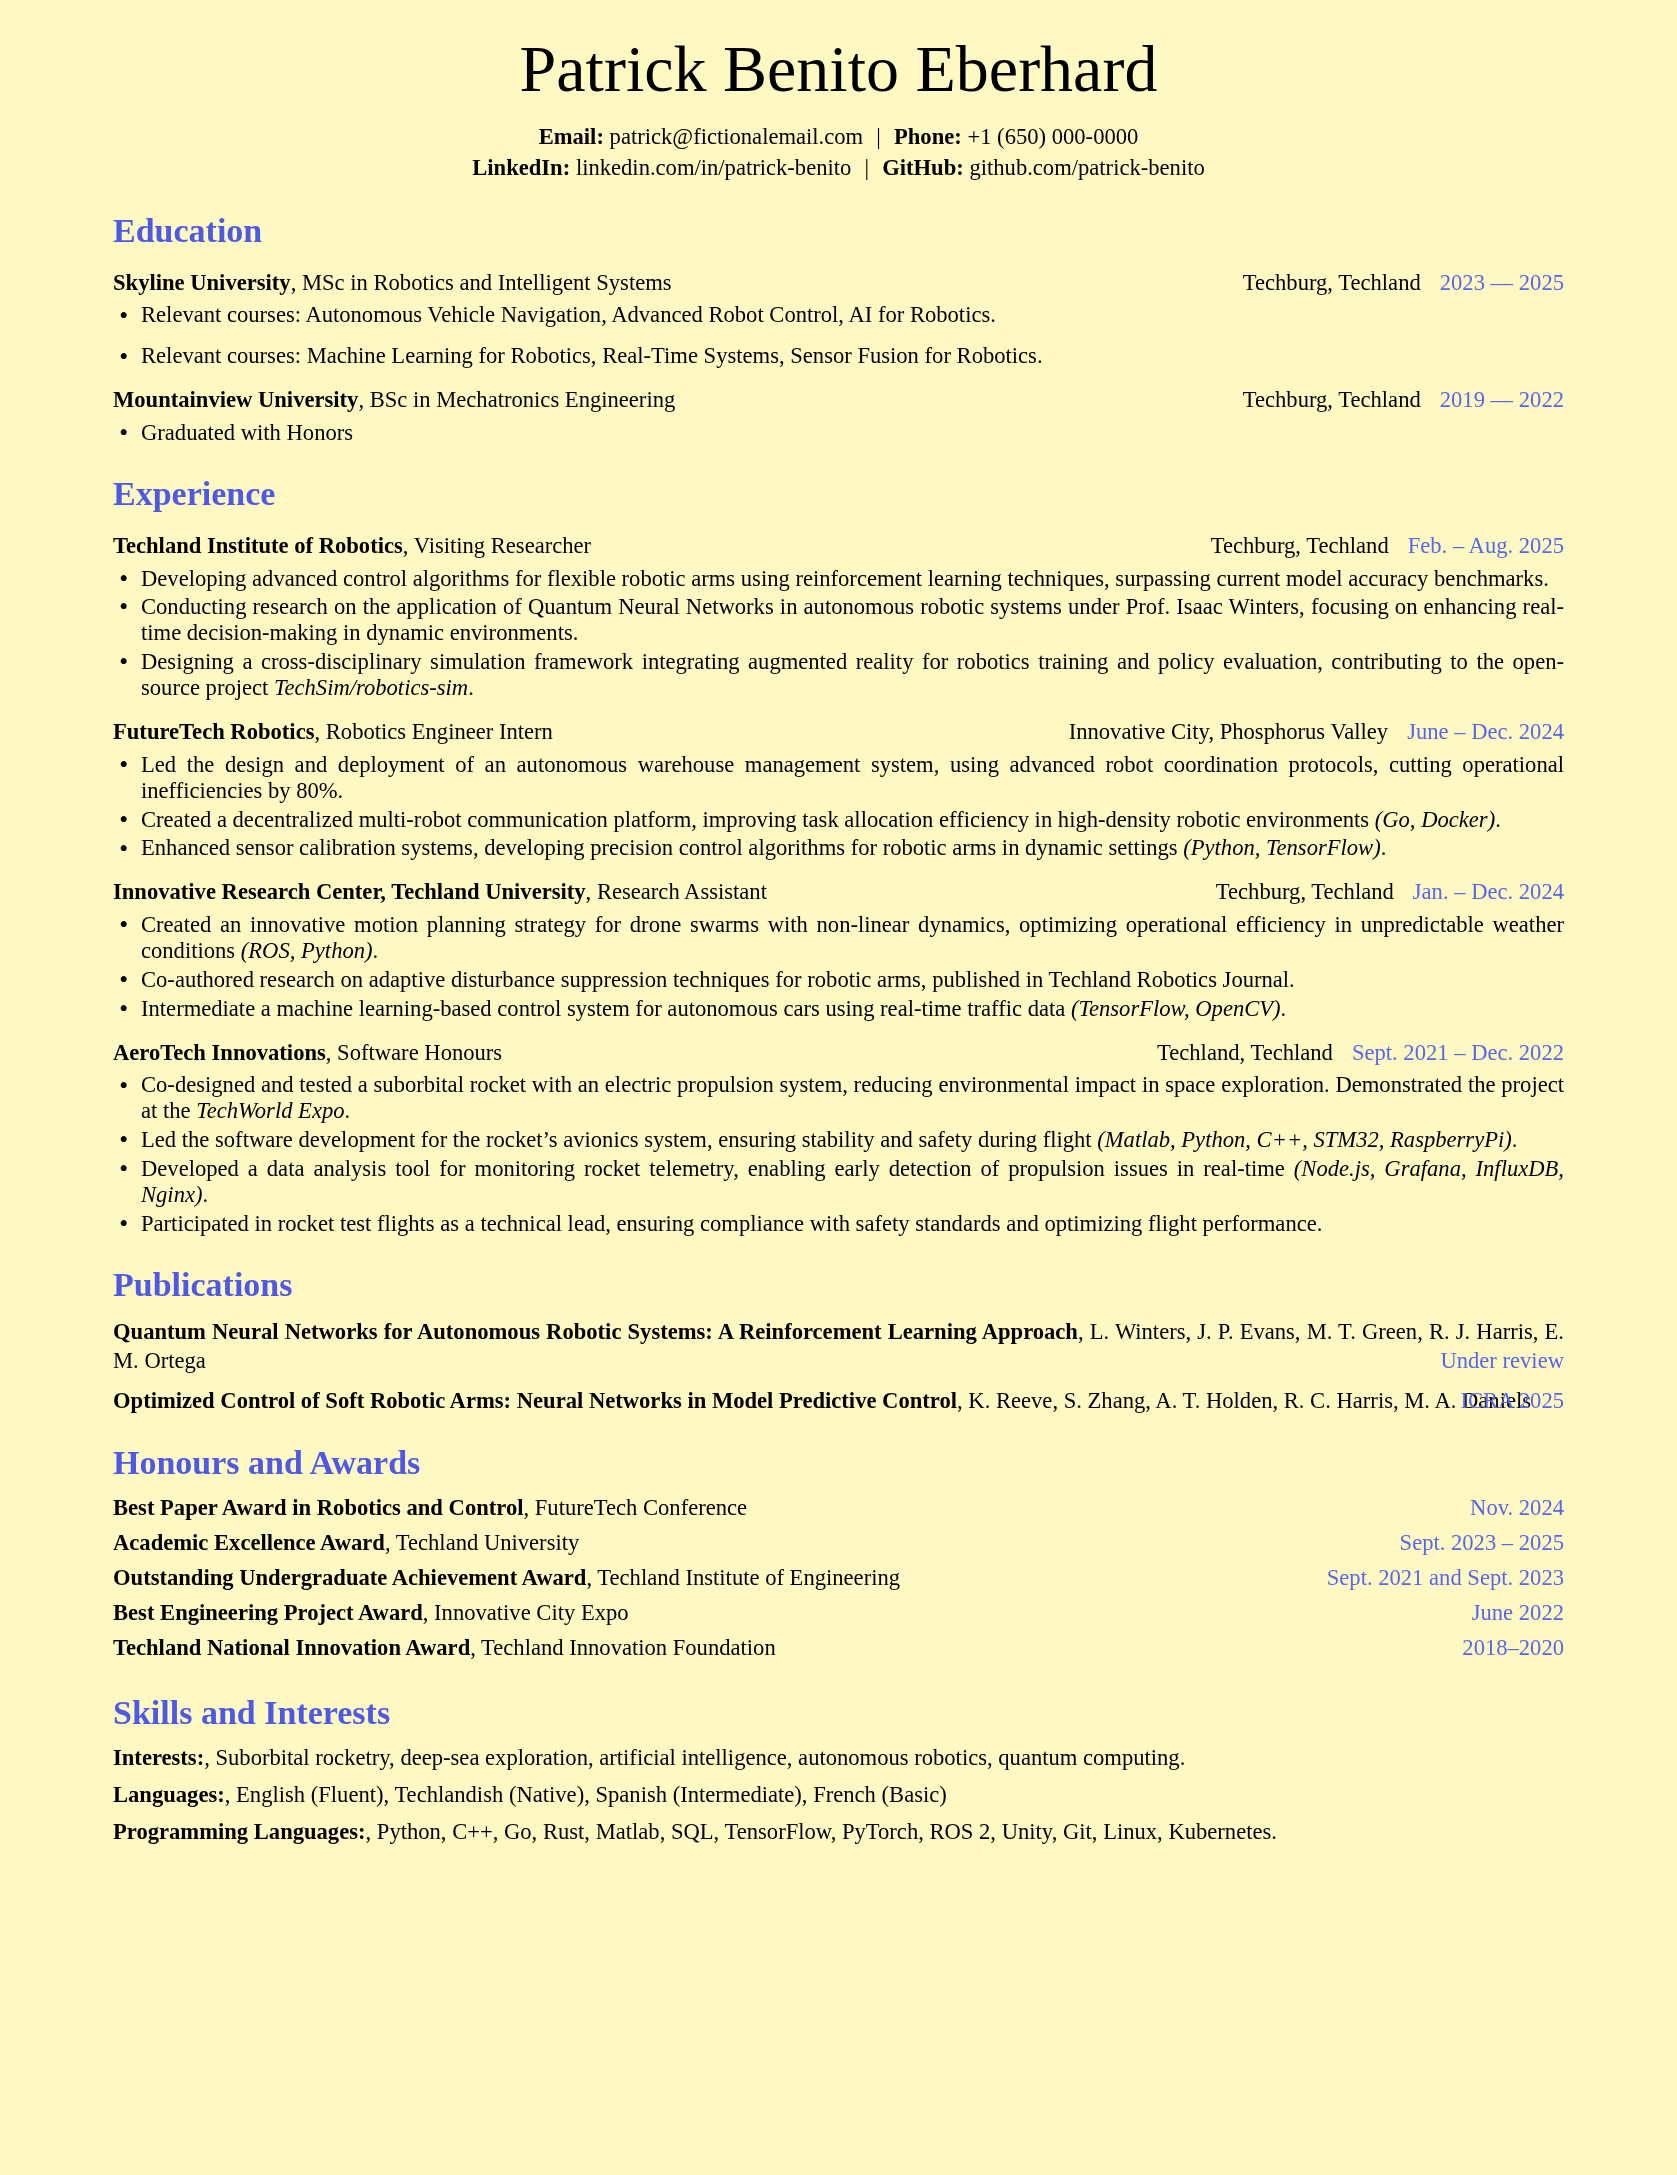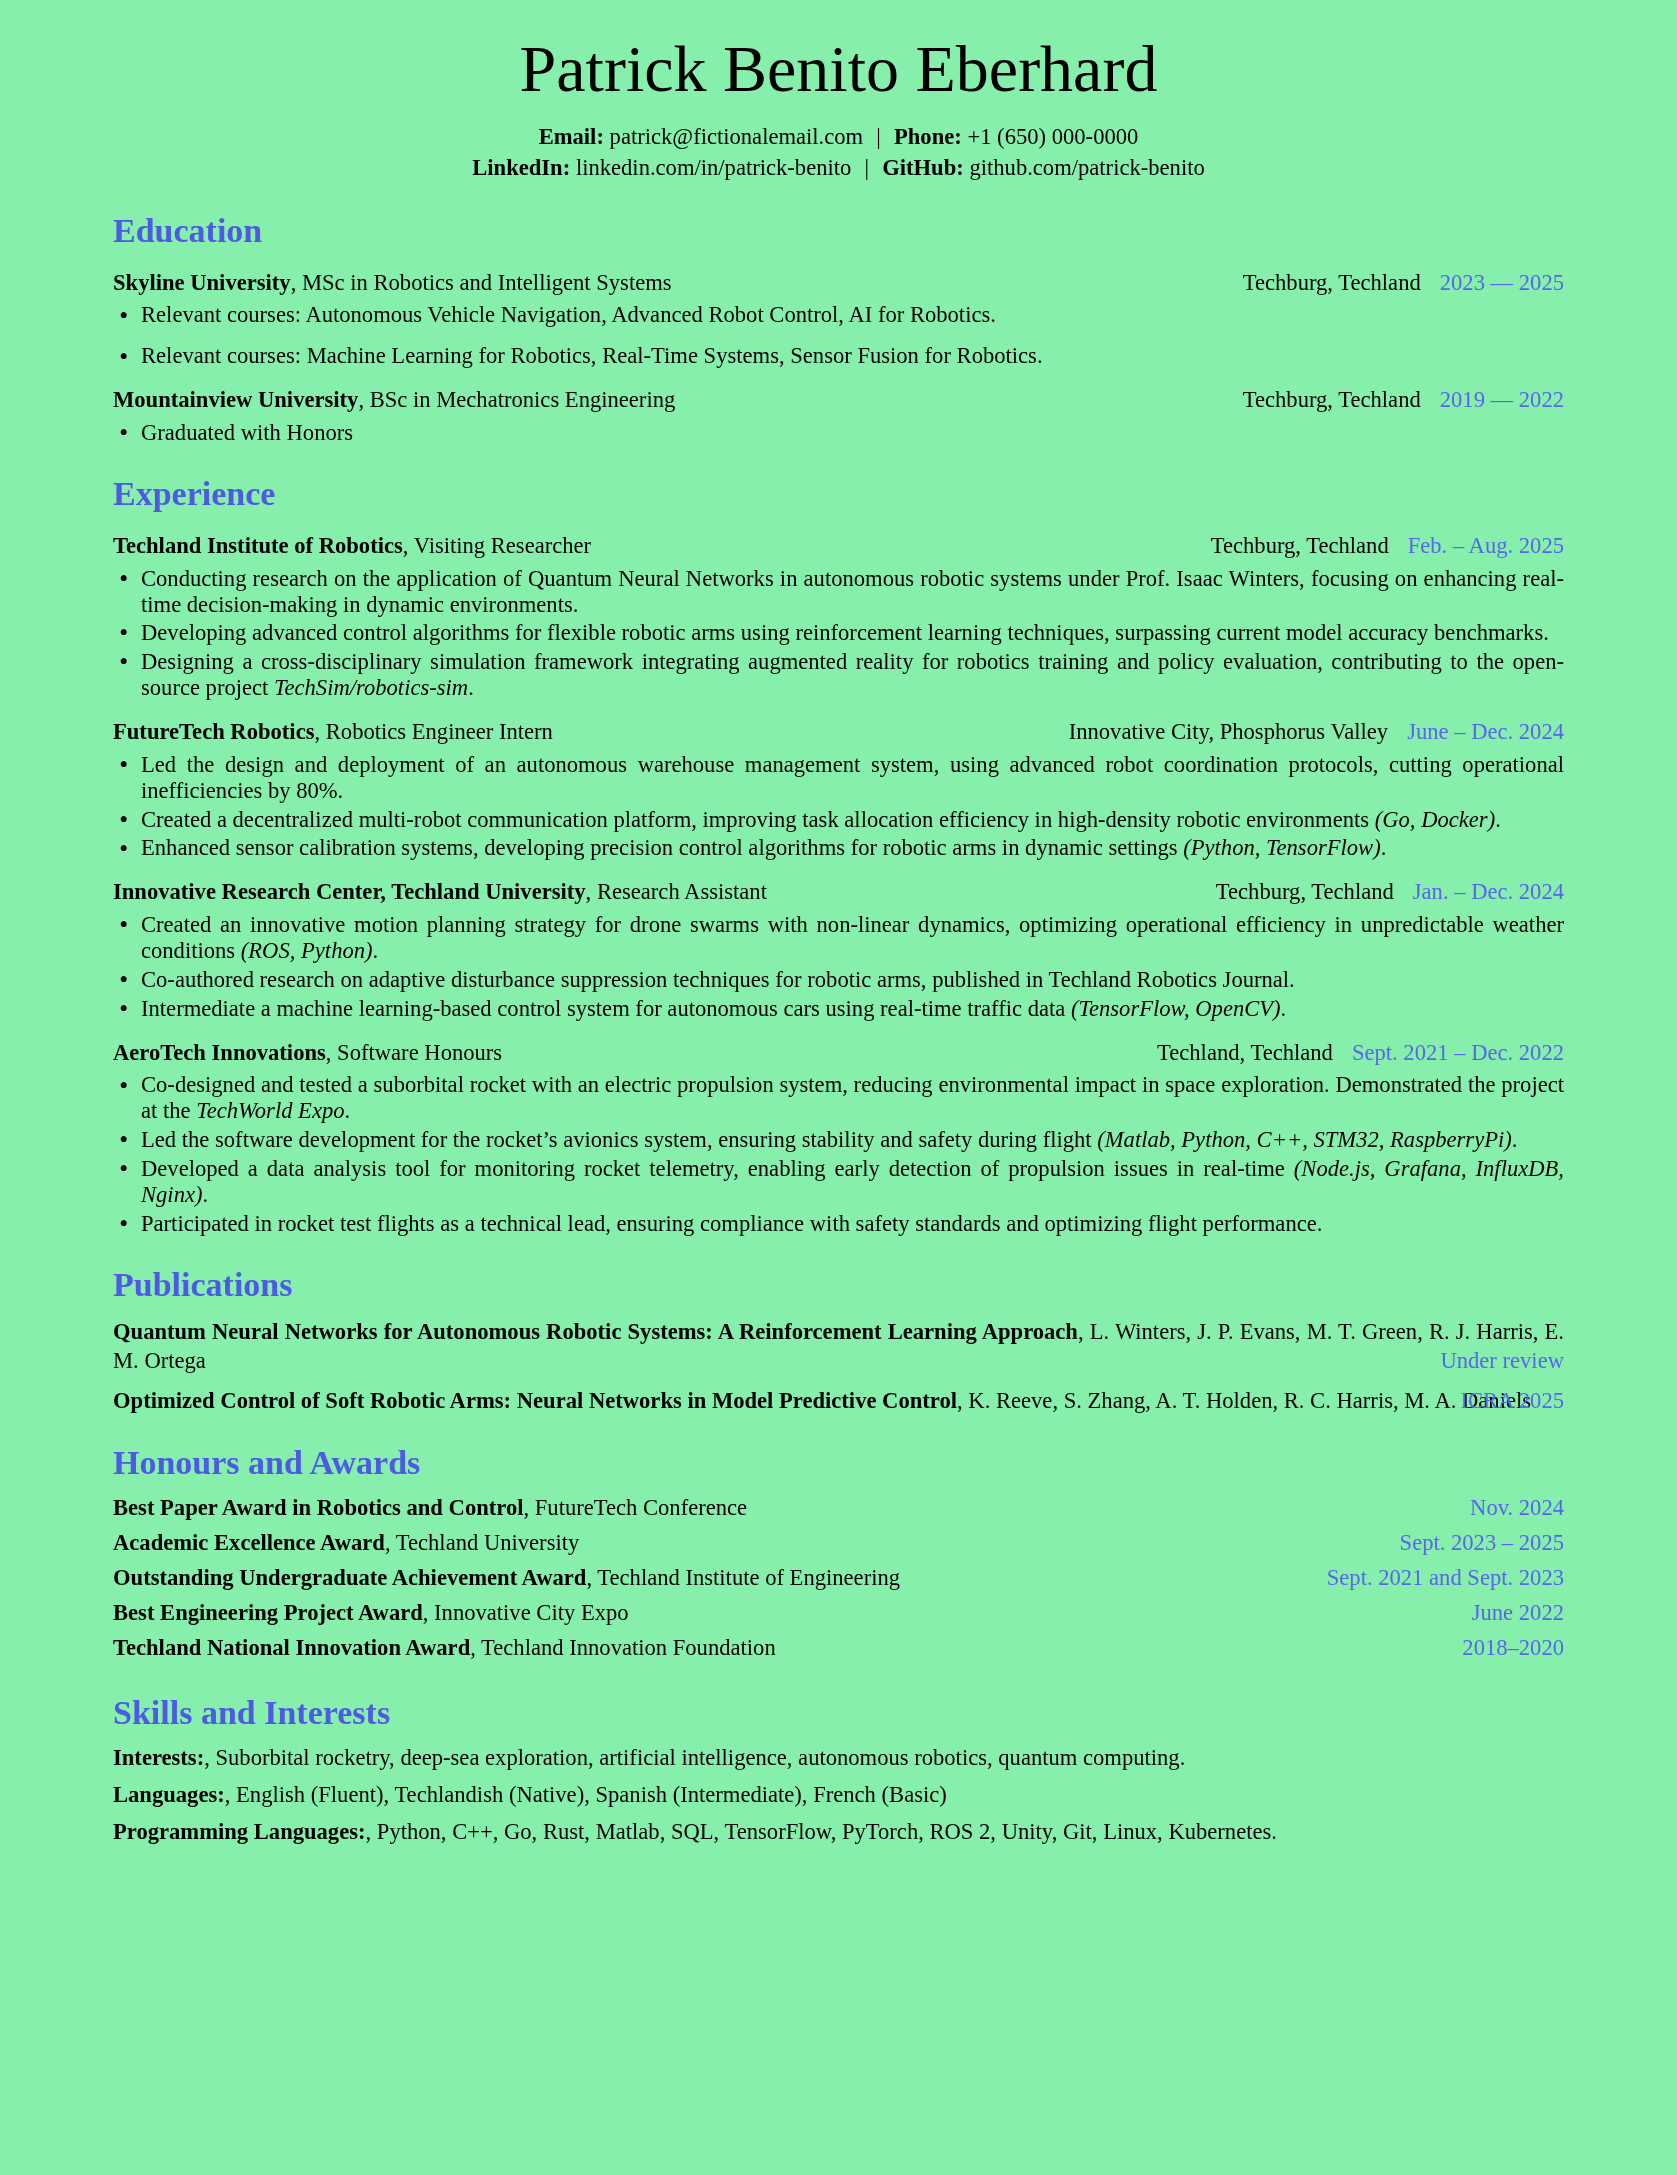--- a/index.html
+++ b/index.html
@@ -1,20 +1,20 @@
 <!DOCTYPE html>
 <html style="font-size:15px"><head>
 <meta charset="utf-8">
 <style>
   * { margin: 0; padding: 0; box-sizing: border-box; }
   html, body { background: #ffffff; }
   .page {
     width: 1677px;
     height: 2175px;
-    background: #86efac;
+    background: #fef9c3;
     color: #000000;
     font-family: "Liberation Serif", "DejaVu Serif", serif;
     font-size: 22.6px;
     padding: 32px 113px 0 113px;
     overflow: hidden;
     position: relative;
   }
   .name {
     text-align: center;
     font-size: 66px;
@@ -138,22 +138,22 @@
 
   <section>
     <h2 class="section-heading">Experience</h2>
 
     <div class="entry">
       <div class="entry-head">
         <div class="left"><b>Techland Institute of Robotics</b><span>, Visiting Researcher</span></div>
         <div class="right"><span class="loc">Techburg, Techland</span><span class="date">Feb. – Aug. 2025</span></div>
       </div>
       <ul class="bullets">
+        <li><span>Developing advanced control algorithms for flexible robotic arms using reinforcement learning techniques, surpassing current model accuracy benchmarks.</span></li>
         <li><span>Conducting research on the application of Quantum Neural Networks in autonomous robotic systems under Prof. Isaac Winters, focusing on enhancing real-time decision-making in dynamic environments.</span></li>
-        <li><span>Developing advanced control algorithms for flexible robotic arms using reinforcement learning techniques, surpassing current model accuracy benchmarks.</span></li>
         <li><span>Designing a cross-disciplinary simulation framework integrating augmented reality for robotics training and policy evaluation, contributing to the open-source project </span><em>TechSim/robotics-sim</em><span>.</span></li>
       </ul>
     </div>
 
     <div class="entry">
       <div class="entry-head">
         <div class="left"><b>FutureTech Robotics</b><span>, Robotics Engineer Intern</span></div>
         <div class="right"><span class="loc">Innovative City, Phosphorus Valley</span><span class="date">June – Dec. 2024</span></div>
       </div>
       <ul class="bullets">

